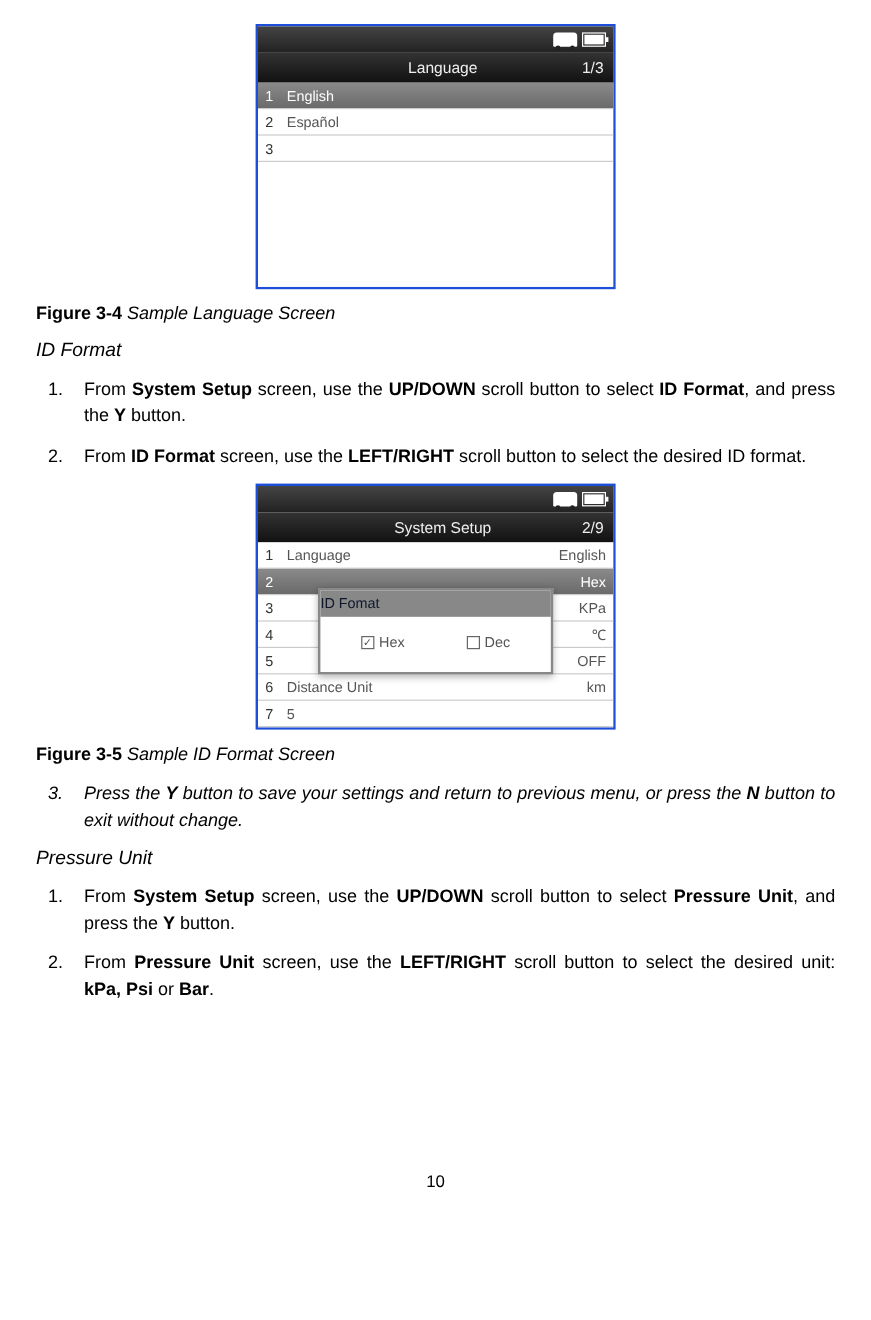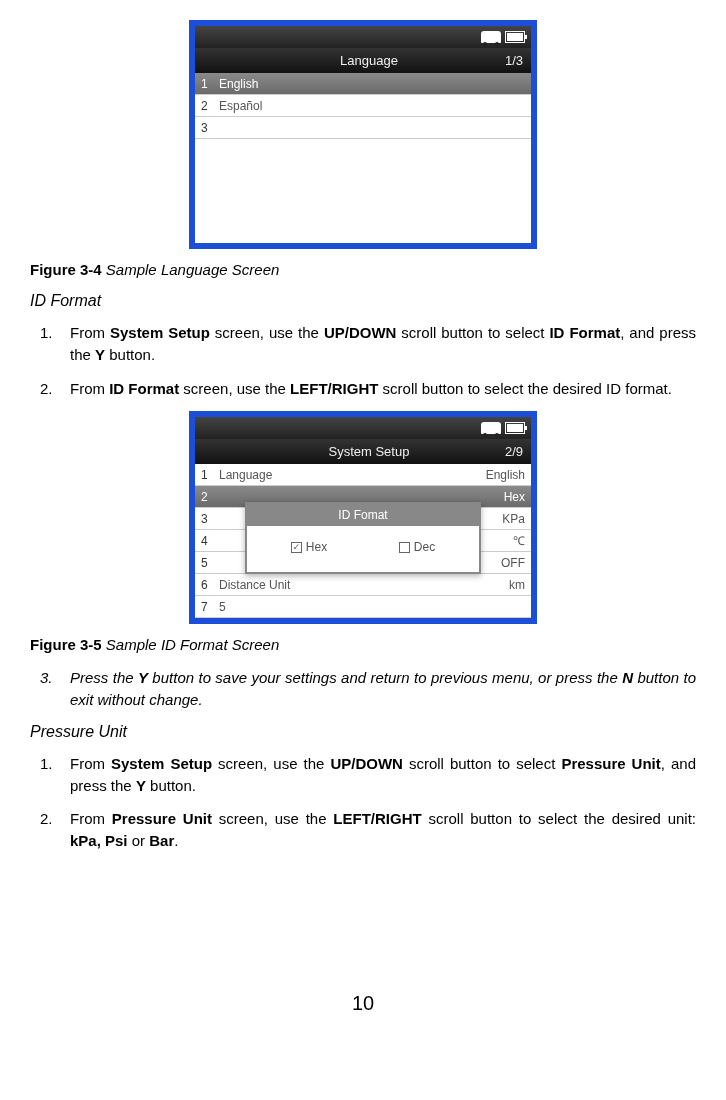--- a/index.html
+++ b/index.html
@@ -4,23 +4,23 @@
   <style>
     * { box-sizing: border-box; margin: 0; padding: 0; }
     body {
       font-family: Arial, Helvetica, sans-serif;
       font-size: 15px;
       color: #000;
       padding: 20px 30px 20px 30px;
       width: 726px;
     }
     .device-screen {
-      width: 348px;
+      width: 300px;
       margin: 0 auto 12px auto;
-      border: 6px solid #1d4ed8;
+      border: 2px solid #1d4ed8;
       background: #fff;
     }
     .device-titlebar {
       background: linear-gradient(#444, #222);
       height: 22px;
       position: relative;
       display: flex;
       align-items: center;
       justify-content: flex-end;
       padding: 0 6px;
@@ -134,22 +134,22 @@
       position: absolute;
       top: 38px;
       left: 50px;
       right: 50px;
       background: #fff;
       border: 2px solid #888;
       box-shadow: 0 2px 6px rgba(0,0,0,0.3);
     }
     .popup-header {
       background: #888;
-      color: #ffffff;
-      text-align: center;
+      color: #0f172a;
+      text-align: left;
       font-size: 12px;
       padding: 4px 0;
     }
     .popup-body {
       display: flex;
       justify-content: space-around;
       padding: 14px 8px 18px 8px;
       font-size: 12px;
       color: #555;
     }
@@ -166,21 +166,21 @@
       align-items: center;
       justify-content: center;
       font-size: 9px;
       line-height: 1;
     }
     .setup-screen {
       position: relative;
     }
     .page-number {
       text-align: center;
-      font-size: 20px;
+      font-size: 14px;
       margin-top: 140px;
     }
     .setup-body { position: relative; }
   </style>
 </head>
 <body>
 
 <div class="device-screen">
   <div class="device-titlebar">
     <span class="car-icon"></span>

